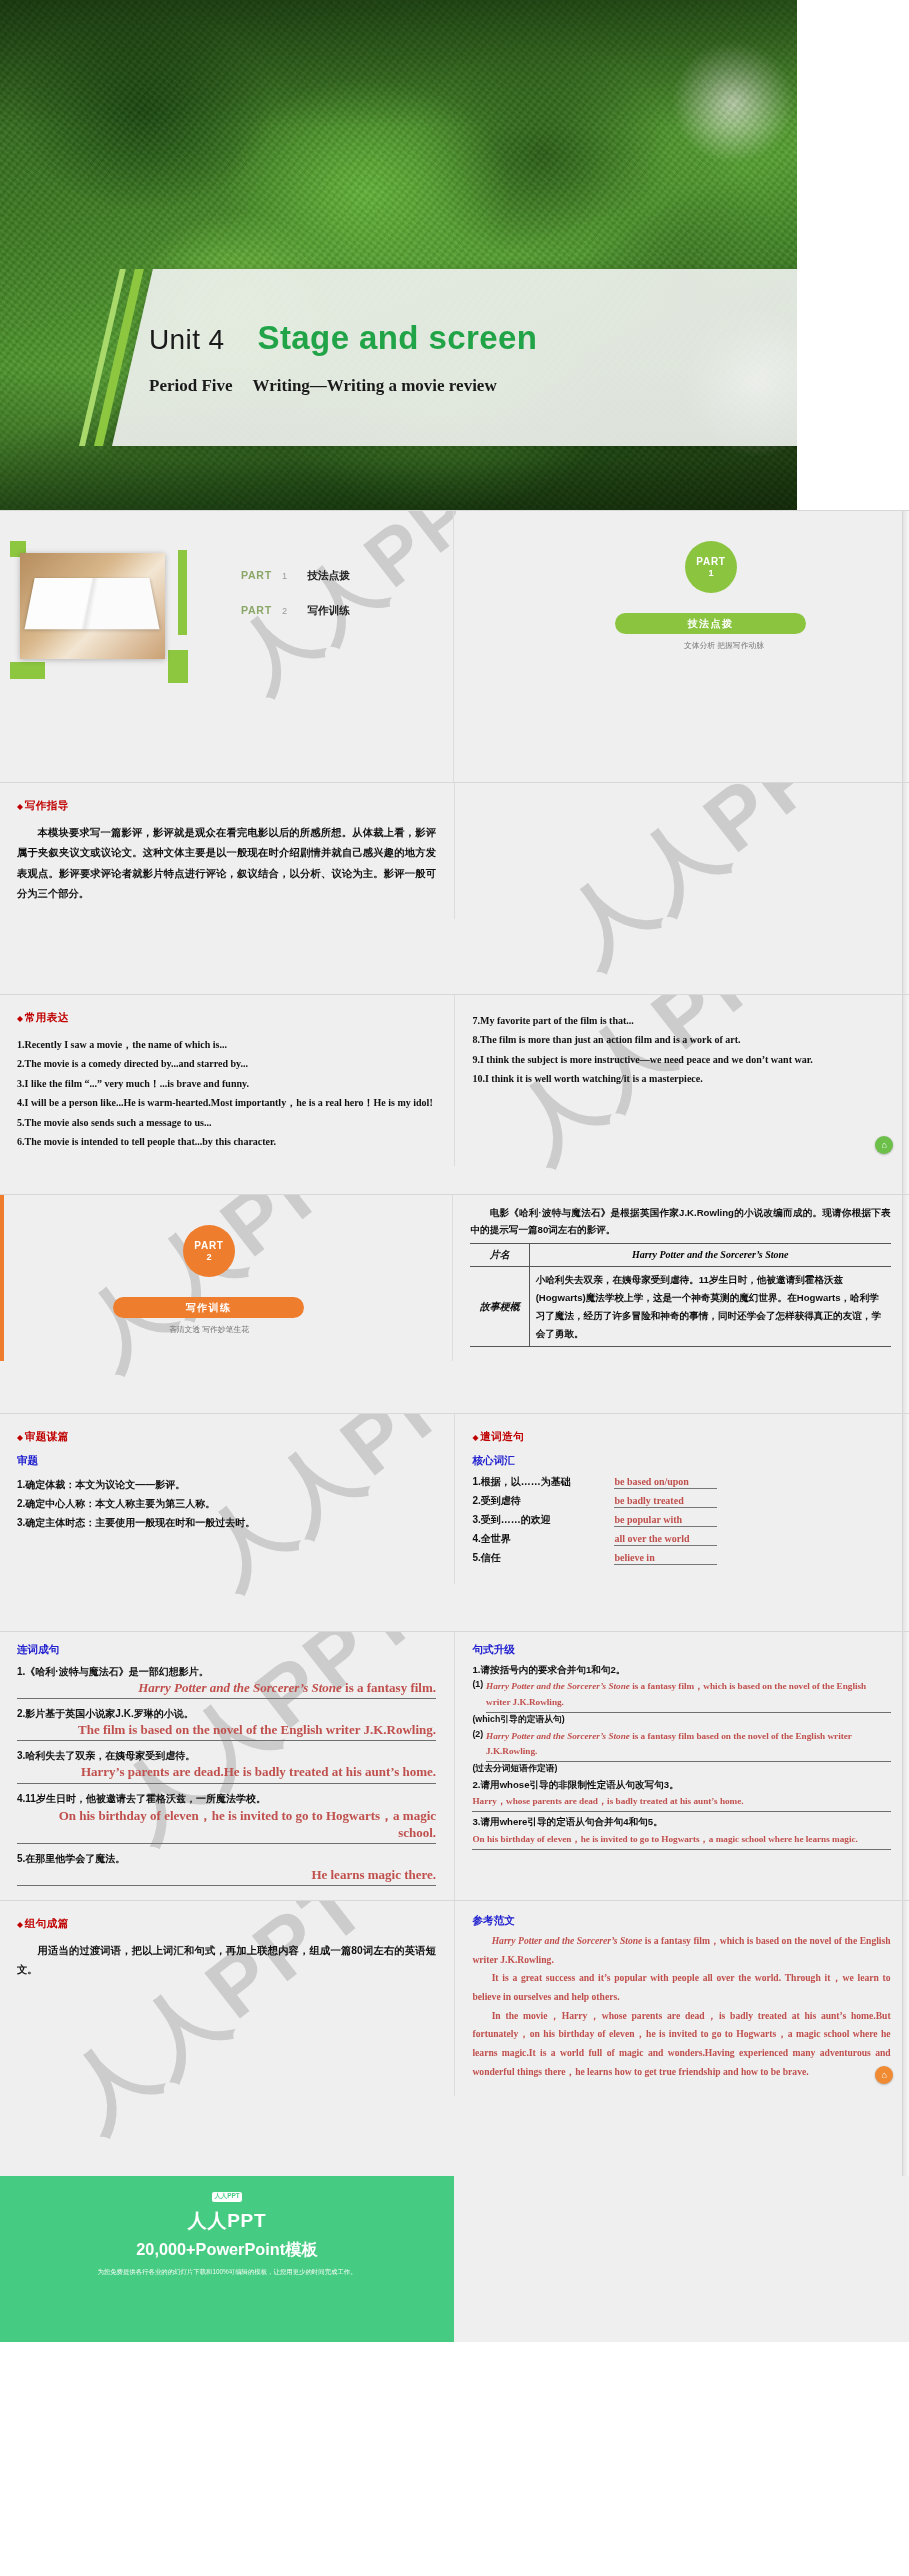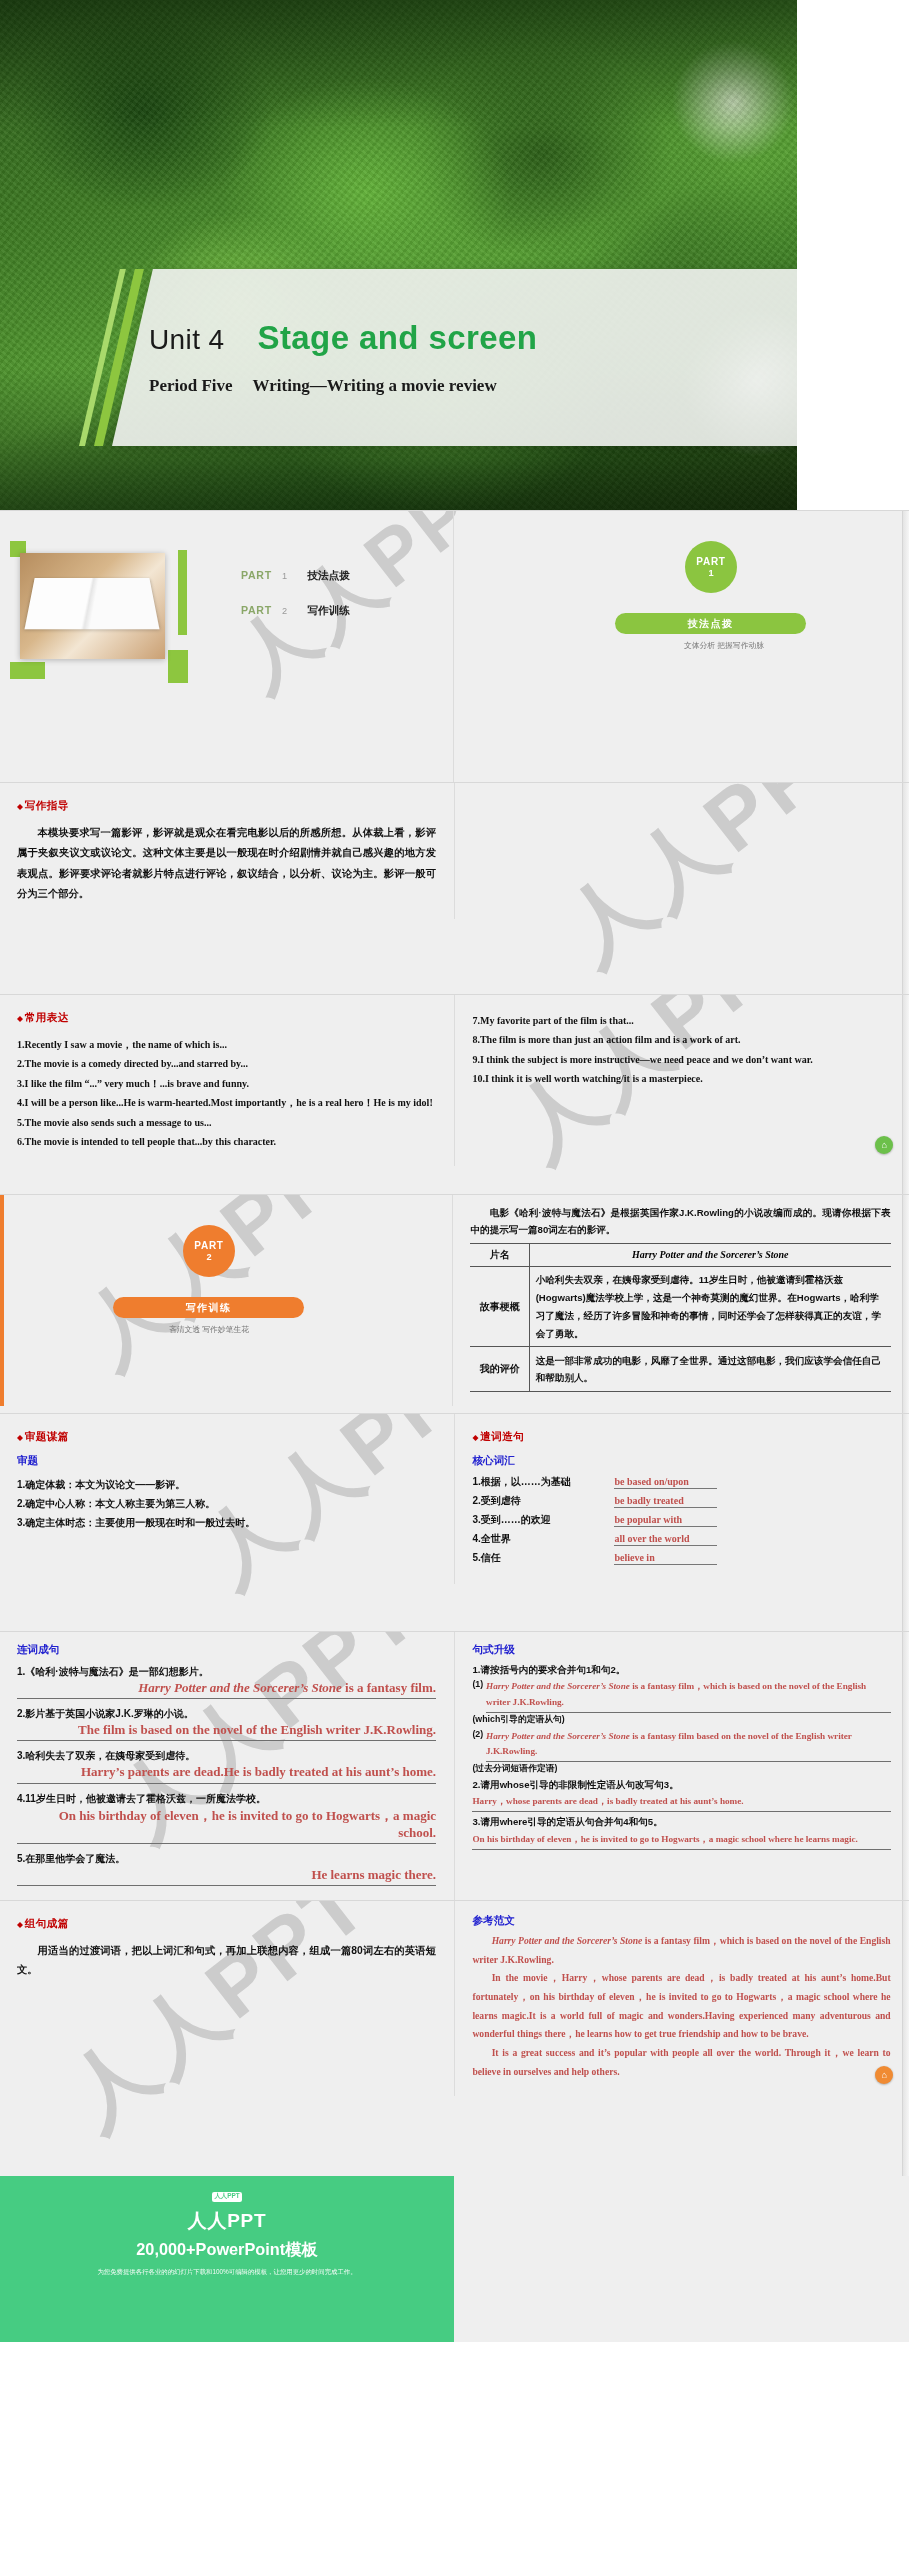--- a/index.html
+++ b/index.html
@@ -184,20 +184,21 @@
 
   
   .mv-table{ width:100%; border-collapse: collapse; margin-top: 4.2px;}
   .mv-table td{
     border-top:0.7px solid #555; border-bottom:0.7px solid #555;
     padding: 4.2px 5.7px; vertical-align: middle;
   }
   .mv-table td.lbl{
     width: 59px; text-align:center; font-size:10px; font-weight:700; color:#111;
     border-right:0.7px solid #555;
+    font-style:italic;
   }
   .mv-val{ font-size:9.6px; font-weight:700; color:#111; line-height:1.85;}
   .mv-title{ font-family:"Liberation Serif",serif; font-style:italic; font-weight:700;
              font-size:10px; text-align:center; display:block;}
 
   
   .p2-wrap{ position:relative; height: 100%; }
   .p2-circle{
     position:absolute; left: 183px; top: 30px;
     width: 52px; height:52px; border-radius:50%;
@@ -394,24 +395,20 @@
               <tr>
             <td class="lbl">片名</td>
             <td>
                   <span class="mv-title">Harry Potter and the Sorcerer’s Stone</span>
                 </td>
           </tr>
           <tr>
             <td class="lbl">故事梗概</td>
             <td class="mv-val">小哈利失去双亲，在姨母家受到虐待。11岁生日时，他被邀请到霍格沃兹(Hogwarts)魔法学校上学，这是一个神奇莫测的魔幻世界。在Hogwarts，哈利学习了魔法，经历了许多冒险和神奇的事情，同时还学会了怎样获得真正的友谊，学会了勇敢。</td>
           </tr>
-          <tr>
-            <td class="lbl">我的评价</td>
-            <td class="mv-val">这是一部非常成功的电影，风靡了全世界。通过这部电影，我们应该学会信任自己和帮助别人。</td>
-          </tr>
         </tbody>
           </table>
       </div>
     </div>
     <div class="scroll-edge"></div>
   </section>
 
   <section class="slide" style="height:218px;">
     <div class="wm" style="left:177px; top:-14px; font-size:84px;">人人PPT</div>
     <div class="cols">
@@ -508,22 +505,22 @@
     <div class="cols">
       <div class="col">
         <div class="sec-h">
           <span class="dia">◆</span><span>组句成篇</span>
         </div>
         <p class="para" style="line-height:1.9;">用适当的过渡词语，把以上词汇和句式，再加上联想内容，组成一篇80词左右的英语短文。</p>
       </div>
       <div class="col model" style="padding-top:12.7px;">
         <div class="sub-h" style="margin-top:0; margin-bottom:4.2px;">参考范文</div>
         <p><i class="ital">Harry Potter and the Sorcerer’s Stone</i><span> is a fantasy film，which is based on the novel of the English writer J.K.Rowling.</span></p>
+        <p>It is a great success and it’s popular with people all over the world. Through it，we learn to believe in ourselves and help others.</p>
         <p>In the movie，Harry，whose parents are dead，is badly treated at his aunt’s home.But fortunately，on his birthday of eleven，he is invited to go to Hogwarts，a magic school where he learns magic.It is a world full of magic and wonders.Having experienced many adventurous and wonderful things there，he learns how to get true friendship and how to be brave.</p>
-        <p>It is a great success and it’s popular with people all over the world. Through it，we learn to believe in ourselves and help others.</p>
         <div class="home-btn orange">⌂</div>
       </div>
     </div>
     <div class="scroll-edge"></div>
   </section>
 
   <section class="slide-end">
     <div class="end-left">
       <div class="end-logo">
         <span class="end-logo-badge">人人PPT</span>

